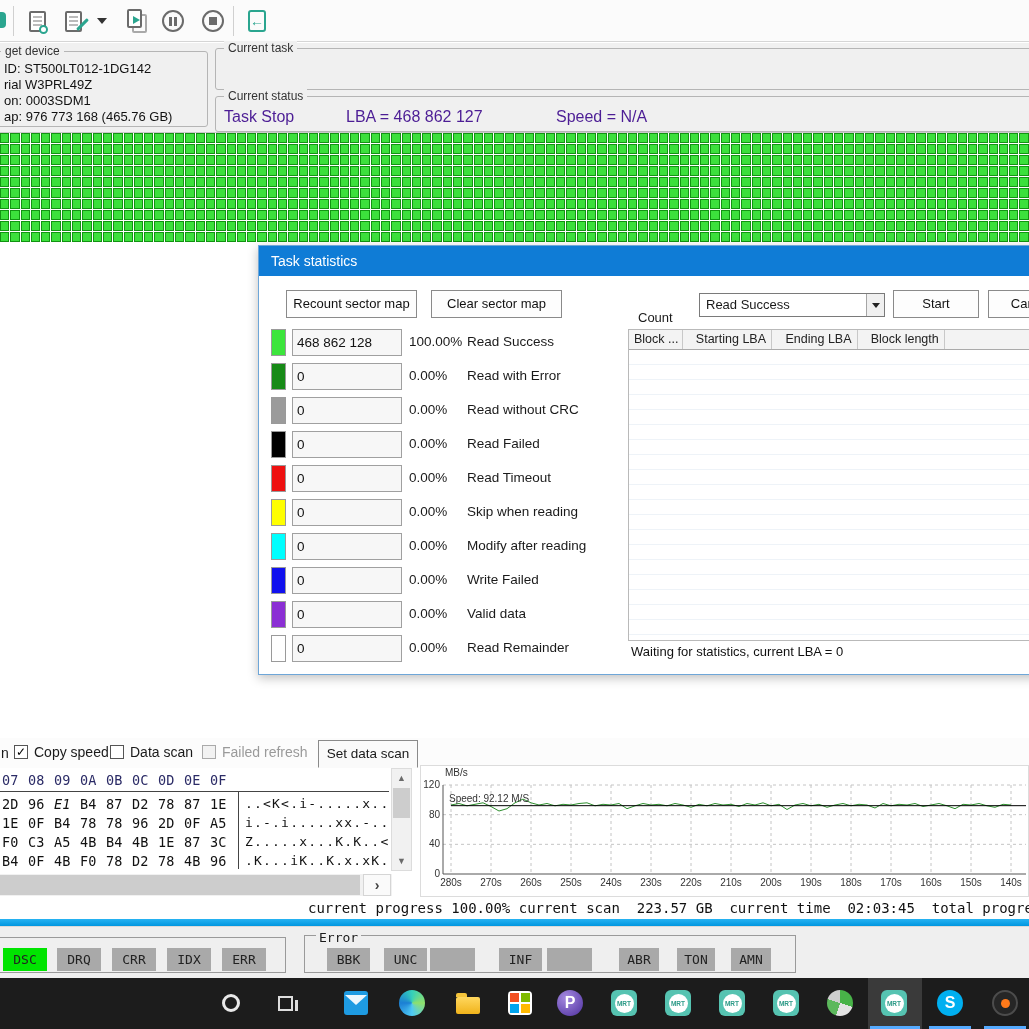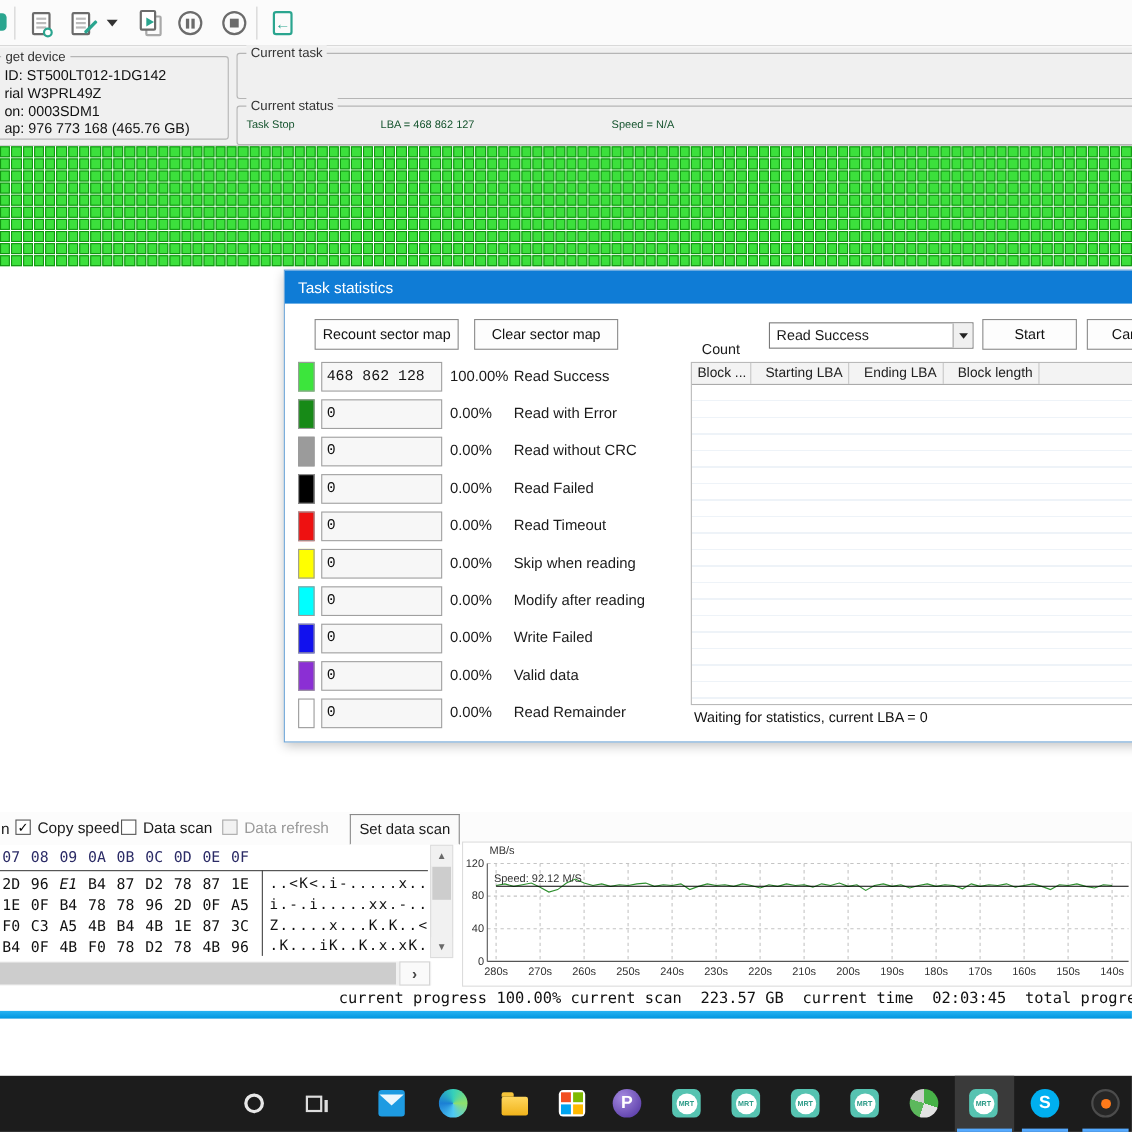--- a/index.html
+++ b/index.html
@@ -24,21 +24,21 @@
   .stopsq{width:8px;height:8px;background:#6b6b6b;}
   .exitrect{width:18px;height:22px;border:2px solid #2aa58f;border-radius:3px;display:flex;align-items:center;justify-content:center;color:#2aa58f;font-weight:bold;font-size:14px;}
   .stub{position:absolute;left:0;top:12px;width:6px;height:16px;background:#2aa58f;border-radius:0 4px 4px 0;}
 
   
   .infostrip{position:absolute;left:0;top:43px;width:1029px;height:90px;background:#f0f0f0;border-bottom:1px solid #c9c9c9;}
   .gbox{position:absolute;border:1px solid #b5b5b5;border-radius:3px;}
   .gbox .glabel{position:absolute;top:-8px;left:8px;background:#f0f0f0;padding:0 4px;font-size:12px;color:#333;}
   .devlines{position:absolute;left:3px;top:9px;font-size:13px;line-height:16px;color:#111;white-space:pre;}
   .ct-text{position:absolute;left:8px;top:14px;font-size:13.5px;color:#111;white-space:nowrap;}
-  .cs-item{position:absolute;top:11px;font-size:10px;color:#14532d;white-space:nowrap;}
+  .cs-item{position:absolute;top:11px;font-size:16px;color:#4c1d95;white-space:nowrap;}
 
   
   .map{position:absolute;left:0;top:133px;width:1029px;height:604px;background:#fff;}
   .maprow{display:flex;height:10px;margin-bottom:1px;}
   .map .cell{flex:1;margin-right:1px;background:#3ce03c;border:1px solid #129412;}
 
   
   .dialog{position:absolute;left:258px;top:245px;width:800px;height:430px;background:#fff;border:1px solid #6ea6d8;box-shadow:0 3px 10px rgba(0,0,0,.25);}
   .dtitle{position:absolute;left:0;top:0;width:100%;height:30px;background:#0f7cd6;color:#fff;font-size:14px;line-height:30px;padding-left:12px;}
   .btn{position:absolute;background:#fdfdfd;border:1px solid #8a8a8a;font-size:13px;text-align:center;color:#111;}
@@ -46,21 +46,21 @@
   .btn.b-clear{left:172px;top:44px;width:131px;height:28px;line-height:26px;}
   .btn.b-start{left:634px;top:44px;width:86px;height:28px;line-height:26px;}
   .btn.b-cancel{left:729px;top:44px;width:86px;height:28px;line-height:26px;}
   .countlab{position:absolute;left:379px;top:64px;font-size:13px;}
   .combo{position:absolute;left:440px;top:47px;width:186px;height:24px;border:1px solid #7a7a7a;background:#fff;font-size:13px;line-height:22px;padding-left:6px;}
   .combo .dd{position:absolute;right:0;top:0;width:18px;height:22px;background:#f0f0f0;border-left:1px solid #a5a5a5;display:flex;align-items:center;justify-content:center;}
   .combo .dd i{width:0;height:0;border-left:4px solid transparent;border-right:4px solid transparent;border-top:5px solid #222;}
   .stats{position:absolute;left:12px;top:83px;}
   .srow{position:relative;height:27px;margin-bottom:7px;width:420px;}
   .swatch{position:absolute;left:0;top:0;width:15px;height:27px;border:1px solid #9a9a9a;}
-  .sval{position:absolute;left:21px;top:0;width:110px;height:27px;border:1px solid #a0a0a0;background:#f7f7f7;font-size:13.5px;line-height:25px;padding-left:4px;color:#111;font-family:Liberation Mono, monospace;}
+  .sval{position:absolute;left:21px;top:0;width:110px;height:27px;border:1px solid #a0a0a0;background:#f7f7f7;font-size:13.5px;line-height:25px;padding-left:4px;color:#111;}
   .spct{position:absolute;left:138px;top:5px;width:56px;font-size:13.5px;}
   .slab{position:absolute;left:196px;top:5px;font-size:13.5px;white-space:nowrap;}
   .table{position:absolute;left:369px;top:83px;width:421px;height:312px;border:1px solid #b9b9b9;overflow:hidden;}
   .thead{display:flex;height:20px;background:#f3f3f3;border-bottom:1px solid #aaa;}
   .th{font-size:12.5px;line-height:19px;border-right:1px solid #c8c8c8;padding:0 5px;white-space:nowrap;overflow:hidden;color:#222;}
   .tbody{position:absolute;left:0;top:20px;right:0;bottom:0;
     background:repeating-linear-gradient(180deg,#ffffff 0 14px,#eef3f8 14px 15px);}
   .dfoot{position:absolute;left:372px;top:398px;font-size:13px;color:#111;white-space:nowrap;}
 
   
@@ -1310,21 +1310,21 @@
         <div class="cb" style="left: 14px;">
           <div class="cbbox">✓</div>
           <div class="cbl">Copy speed</div>
         </div>
         <div class="cb" style="left: 110px;">
           <div class="cbbox"></div>
           <div class="cbl">Data scan</div>
         </div>
         <div class="cb dis" style="left: 202px;">
           <div class="cbbox"></div>
-          <div class="cbl">Data refresh</div>
+          <div class="cbl">Failed refresh</div>
         </div>
       </div>
     <div class="tabbtn">Set data scan</div>
     <div class="ctrl-underline"></div>
   </div>
 
   <div class="hex" id="hexview">
       <div class="hexhead">
         <div class="hexb" style="left: 2px;">07</div>
         <div class="hexb" style="left: 28px;">08</div>
@@ -1443,20 +1443,40 @@
         <line x1="30" y1="39.67766666666667" x2="605" y2="39.67766666666667" stroke="#000" stroke-width="1"></line>
         <text x="28" y="35.67766666666667" font-size="10" fill="#333" text-anchor="start" font-family="Liberation Sans, sans-serif">Speed: 92.12 M/S</text>
       </svg>
   </div>
 
   <div class="statusline">
     <span>current progress 100.00% current scan  223.57 GB  current time  02:03:45  total progress 1</span>
   </div>
   <div class="bluebar"></div>
 
+  <div class="indpanel">
+    <div class="indbox" style="left:-15px;top:10px;width:301px;height:36px"></div>
+    <div class="indbox" style="left:304px;top:8px;width:492px;height:38px"></div>
+    <span class="errlab">Error</span>
+    <div id="indicators">
+        <div class="ind" style="left: 3px; width: 44px; background: rgb(0, 228, 0);">DSC</div>
+        <div class="ind" style="left: 57px; width: 44px; background: rgb(169, 169, 169);">DRQ</div>
+        <div class="ind" style="left: 112px; width: 44px; background: rgb(169, 169, 169);">CRR</div>
+        <div class="ind" style="left: 167px; width: 44px; background: rgb(169, 169, 169);">IDX</div>
+        <div class="ind" style="left: 222px; width: 44px; background: rgb(169, 169, 169);">ERR</div>
+        <div class="ind" style="left: 327px; width: 43px;">BBK</div>
+        <div class="ind" style="left: 384px; width: 43px;">UNC</div>
+        <div class="ind" style="left: 430px; width: 45px;"></div>
+        <div class="ind" style="left: 499px; width: 43px;">INF</div>
+        <div class="ind" style="left: 547px; width: 45px;"></div>
+        <div class="ind" style="left: 619px; width: 40px;">ABR</div>
+        <div class="ind" style="left: 677px; width: 38px;">TON</div>
+        <div class="ind" style="left: 731px; width: 40px;">AMN</div>
+      </div>
+  </div>
 
   <div class="taskbar">
     <div class="hl"></div>
     <div id="tbicons">
         <div class="tico" style="left: 218px;">
           <div class="cortana"></div>
         </div>
         <div class="tico" style="left: 272px;">
           <div class="taskview"></div>
         </div>

